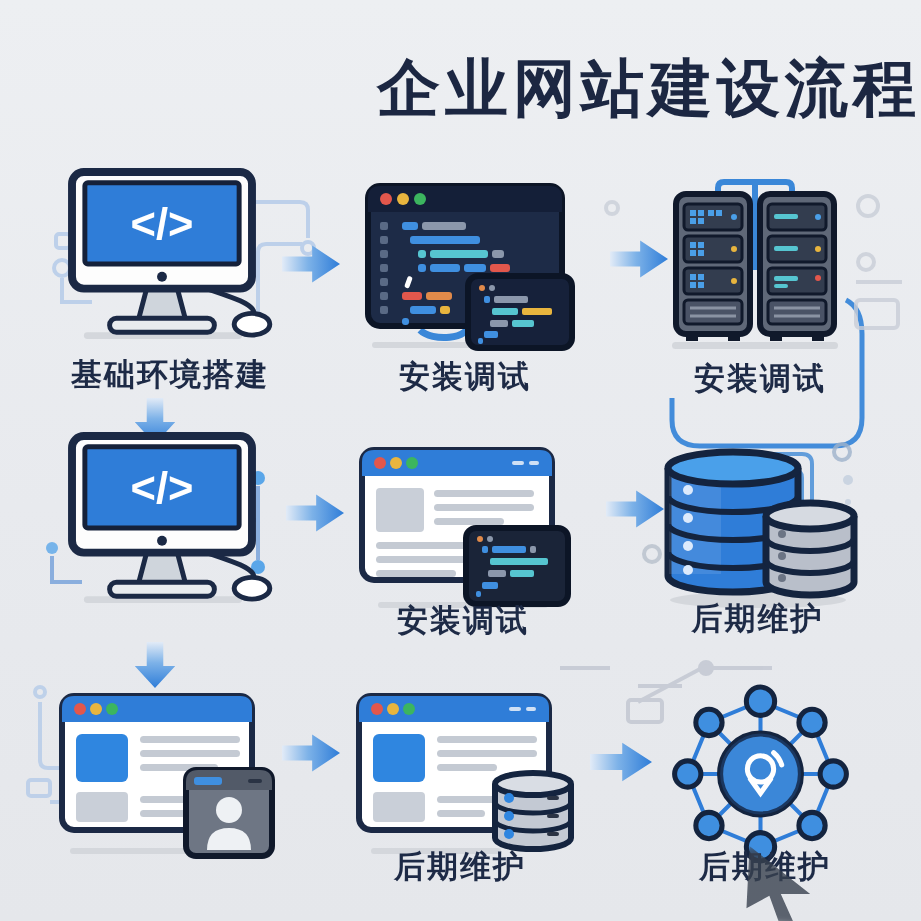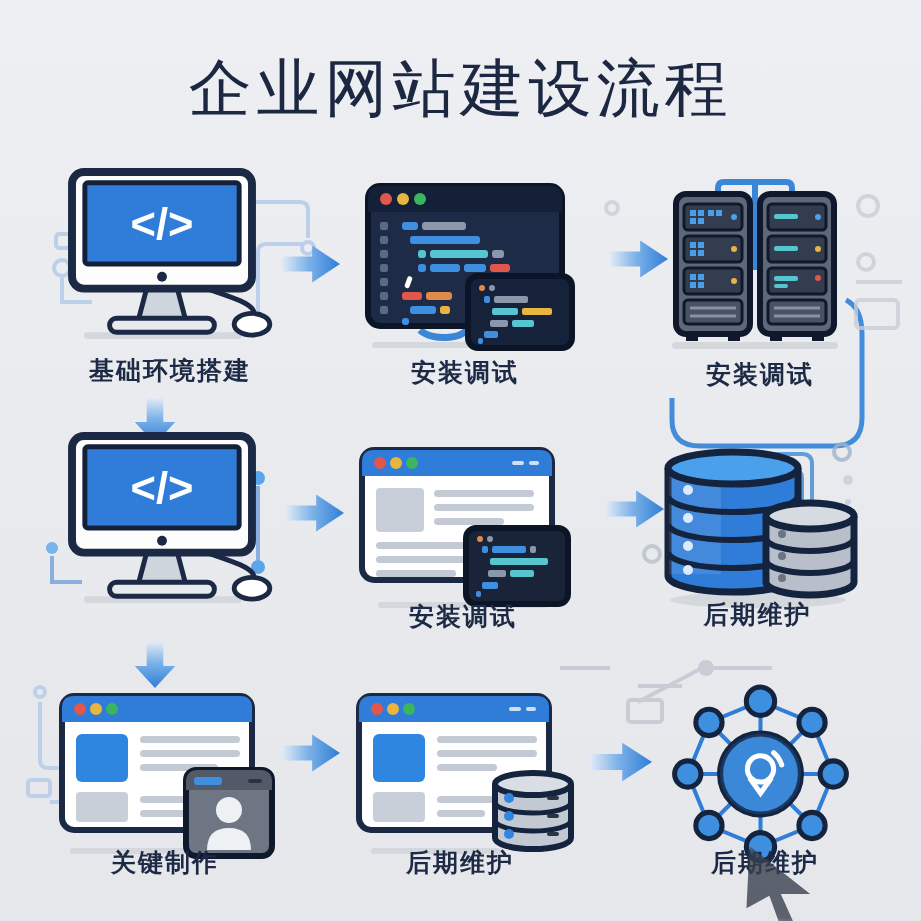--- a/index.html
+++ b/index.html
@@ -2,27 +2,27 @@
 <html><head>
 <meta charset="utf-8">
 <style>
   html,body{margin:0;padding:0;background:#dfe1e5;}
   .canvas{
     position:relative;width:921px;height:921px;overflow:hidden;
     background:linear-gradient(180deg,#edeff2 0%,#e8eaee 55%,#e5e7eb 100%);
     font-family:"Liberation Sans","DejaVu Sans",sans-serif;
   }
   .title{
-    position:absolute;left:0;top:46px;width:100%;text-align:center;
-    font-size:63px;font-weight:400;color:#1c2742;letter-spacing:5px;
+    position:absolute;left:0;top:46px;width:100%;text-align:right;
+    font-size:63px;font-weight:700;color:#1c2742;letter-spacing:5px;
   }
   .cell{position:absolute;z-index:2;}
   .step-label{
     position:absolute;z-index:2;text-align:center;
-    font-size:25px;font-weight:900;color:#1d2a46;letter-spacing:2px;
+    font-size:31px;font-weight:900;color:#1d2a46;letter-spacing:2px;
   }
   .arrow-right{
     position:absolute;z-index:2;
     background:linear-gradient(90deg,#e2ebf7 0%,#7db2e8 45%,#2f7dd8 100%);
     clip-path:polygon(0 32%,52% 32%,52% 6%,100% 50%,52% 94%,52% 68%,0 68%);
   }
   .arrow-down{
     position:absolute;z-index:2;
     background:linear-gradient(180deg,#e2ebf7 0%,#7db2e8 45%,#2f7dd8 100%);
     clip-path:polygon(32% 0,68% 0,68% 52%,94% 52%,50% 100%,6% 52%,32% 52%);
@@ -341,21 +341,20 @@
         <rect x="92" y="120" width="58" height="7" rx="3.5"></rect>
       </g>
       <rect x="138" y="80" width="86" height="86" rx="10" fill="#6e7684" stroke="#10192b" stroke-width="6"></rect>
       <path d="M138 92 Q138 80 150 80 H212 Q224 80 224 92 V100 H138 Z" fill="#525a68"></path>
       <rect x="146" y="87" width="28" height="8" rx="3" fill="#3f8fe0"></rect>
       <rect x="200" y="89" width="14" height="4" rx="2" fill="#2a3344"></rect>
       <circle cx="181" cy="120" r="13" fill="#eef1f4"></circle>
       <path d="M159 160 Q159 138 181 138 Q203 138 203 160 Z" fill="#eef1f4"></path>
     </svg>
   </div>
-  <div class="step-label" style="left:35px;top:846px;width:260px;">关键制作</div>
 
   <div class="cell" style="left:345px;top:690px;">
     <svg width="235" height="170" viewBox="0 0 235 170">
       <rect x="26" y="158" width="130" height="6" rx="3" fill="#d4d7dc"></rect>
       <rect x="14" y="6" width="190" height="134" rx="12" fill="#ffffff" stroke="#1b2945" stroke-width="6"></rect>
       <path d="M14 18 Q14 6 26 6 H192 Q204 6 204 18 V32 H14 Z" fill="#2f7dd8"></path>
       <circle cx="32" cy="19" r="6" fill="#e2574c"></circle>
       <circle cx="48" cy="19" r="6" fill="#e8b53e"></circle>
       <circle cx="64" cy="19" r="6" fill="#3cb55f"></circle>
       <rect x="164" y="17" width="12" height="4" rx="2" fill="#cfe0f5"></rect>

